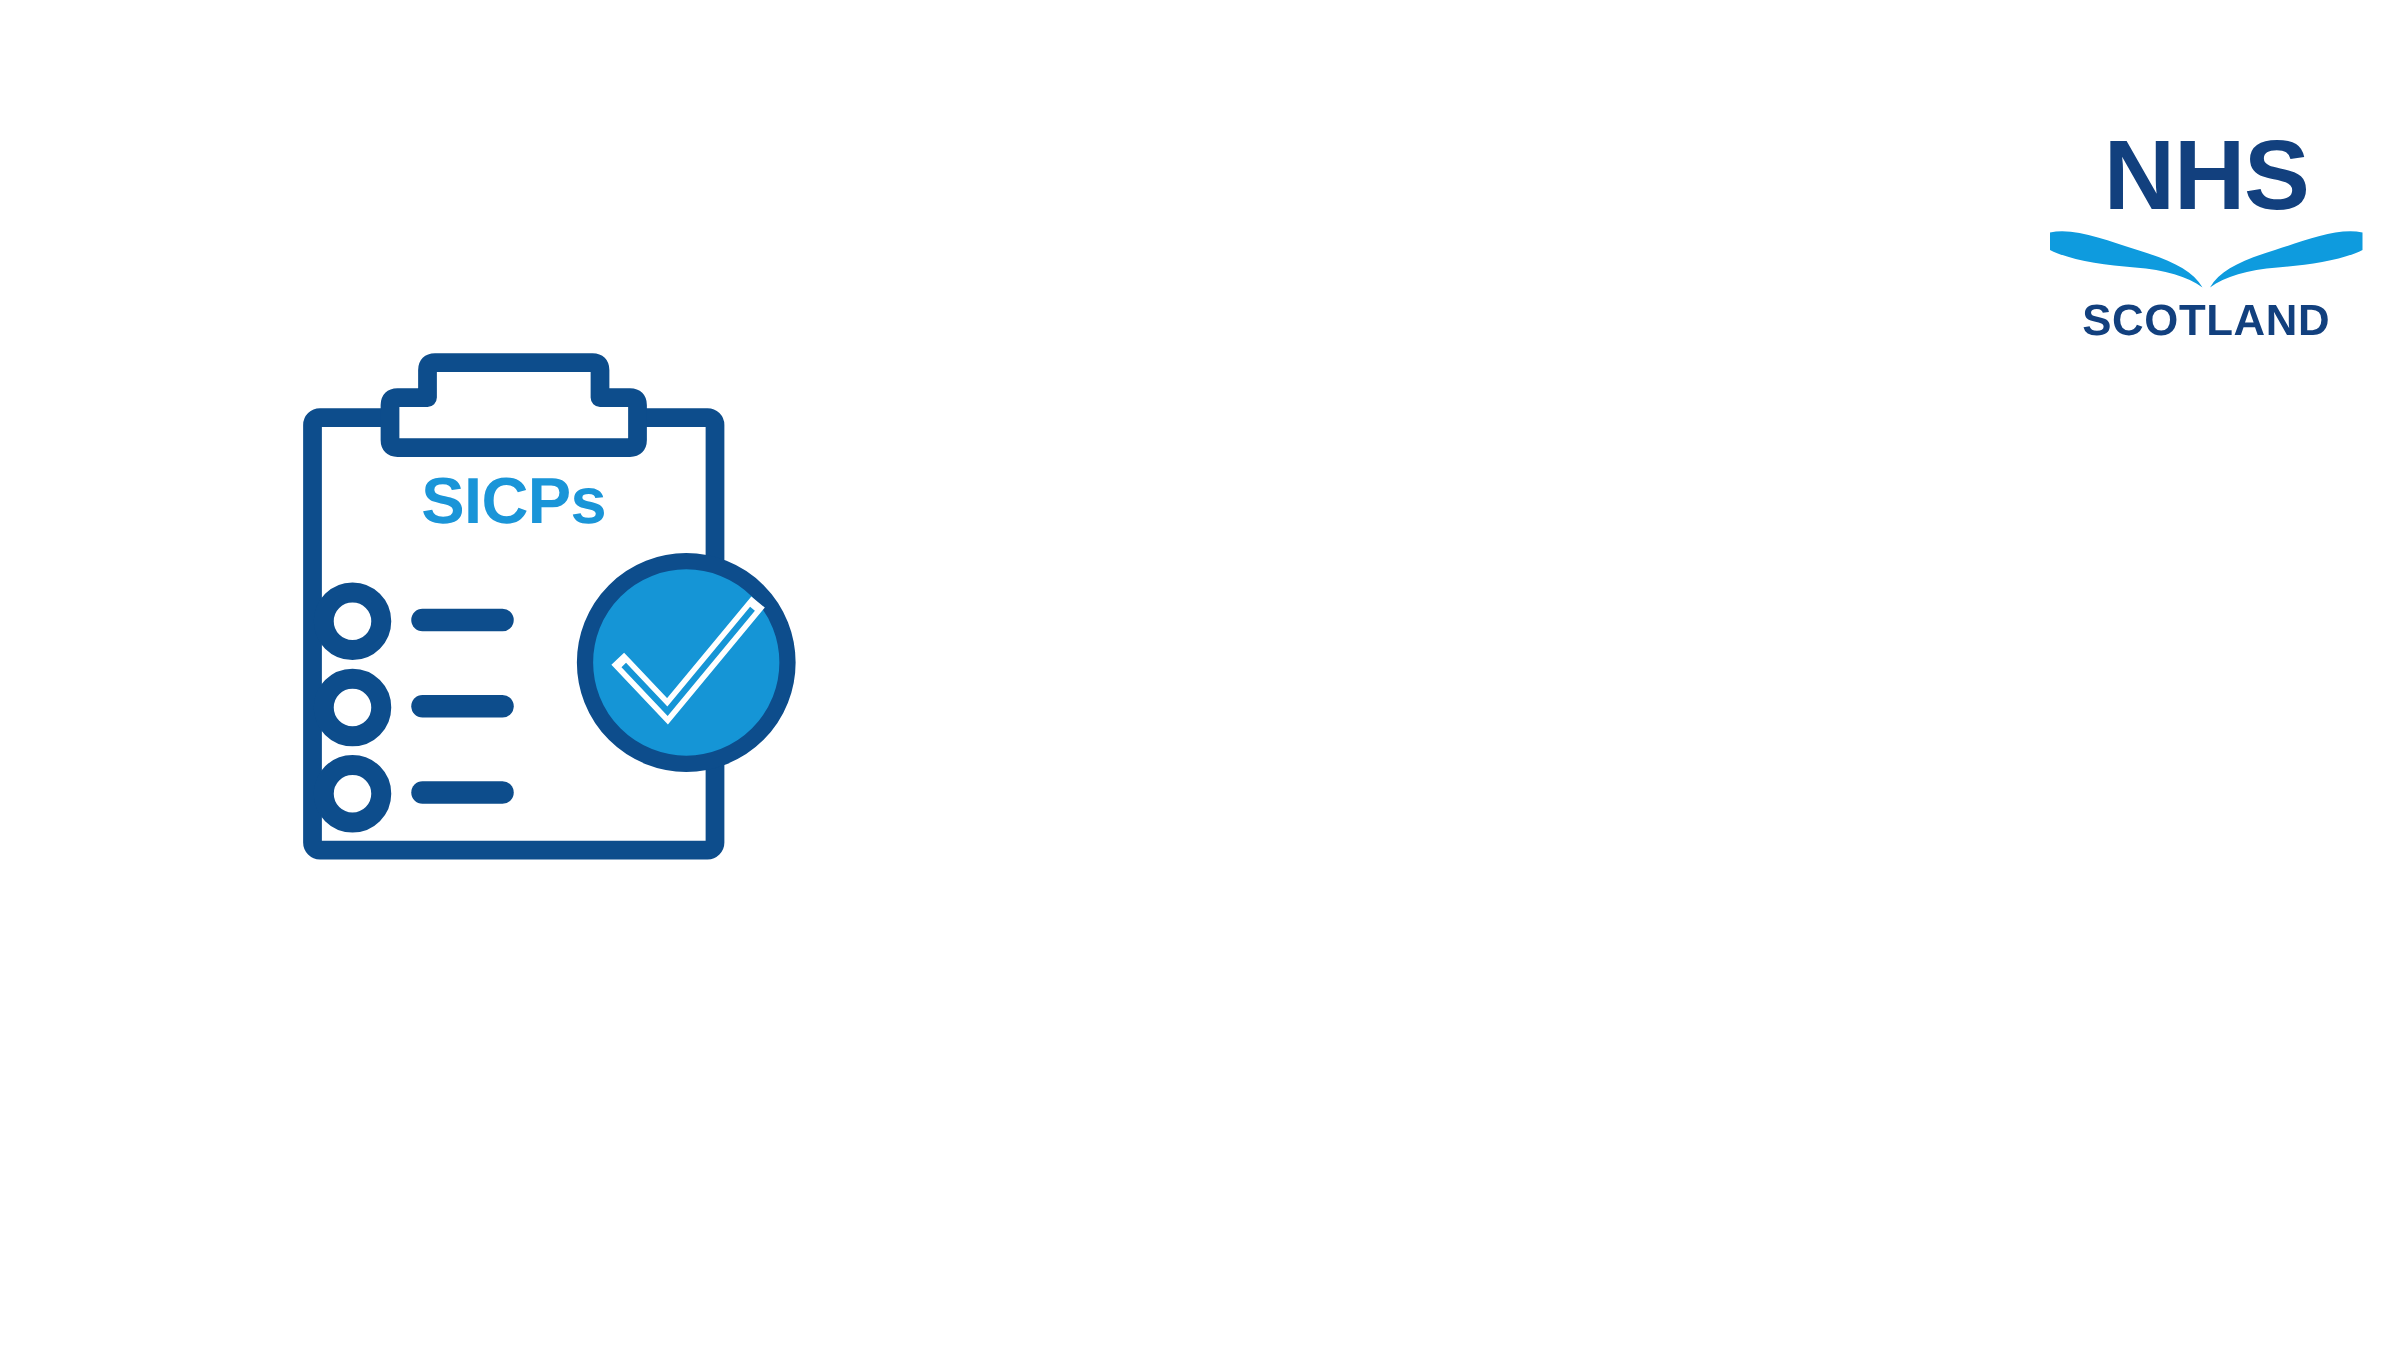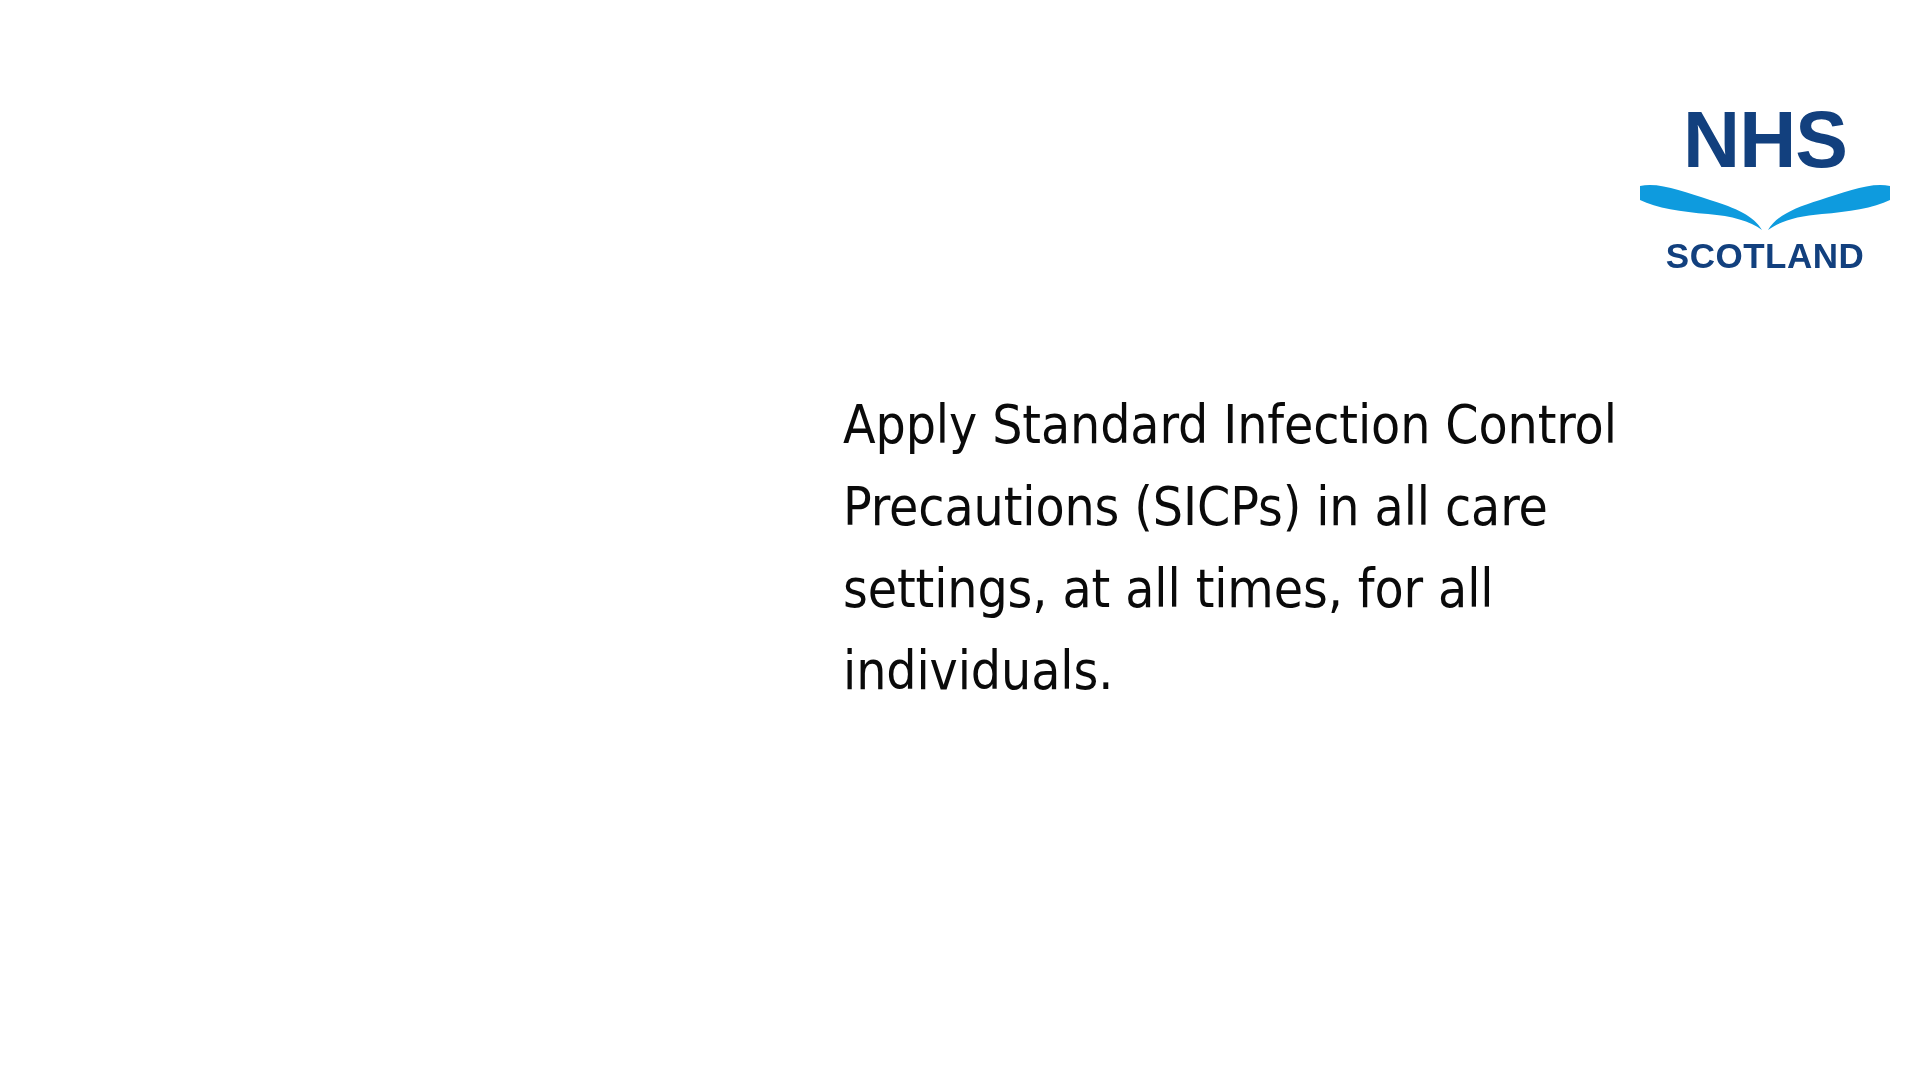--- a/index.html
+++ b/index.html
@@ -87,16 +87,60 @@
                  C 158 118, 140 126, 132 140
                  C 144 131, 162 126, 186 124
                  C 212 122, 238 118, 254 110
                  Z" fill="#0E9BDE"></path>
       </g>
 
       <text x="129" y="178" text-anchor="middle" font-family="'Liberation Sans','DejaVu Sans',sans-serif" font-size="35" font-weight="700" letter-spacing="0.5" fill="#12407E">SCOTLAND</text>
     </svg>
   </div>
 
+  <div id="clipboard-illustration">
+    <svg viewBox="0 0 430 418" xmlns="http://www.w3.org/2000/svg">
 
-  <div id="body-copy">Apply Standard Infection Control Precautions (SICPs) in all care settings, at all times, for all individuals.</div>
+      <rect x="26" y="56" width="322" height="346" rx="6" ry="6" fill="#ffffff" stroke="#0D4D8C" stroke-width="15"></rect>
+
+      <path d="M 88 74
+               L 88 46
+               Q 88 40 94 40
+               L 118 40
+               L 118 18
+               Q 118 12 124 12
+               L 250 12
+               Q 256 12 256 18
+               L 256 40
+               L 280 40
+               Q 286 40 286 46
+               L 286 74
+               Q 286 80 280 80
+               L 94 80
+               Q 88 80 88 74 Z" fill="#ffffff" stroke="#0D4D8C" stroke-width="15" stroke-linejoin="round"></path>
+
+      <text x="187" y="140" text-anchor="middle" font-family="'Liberation Sans','DejaVu Sans',sans-serif" font-size="52" font-weight="700" letter-spacing="-0.5" fill="#1A95D8">SICPs</text>
+
+      <g>
+        <circle cx="58" cy="219" r="23" fill="none" stroke="#0D4D8C" stroke-width="16"></circle>
+        <rect x="105" y="209" width="82" height="18" rx="9" fill="#0D4D8C"></rect>
+      </g>
+
+      <g>
+        <circle cx="58" cy="288" r="23" fill="none" stroke="#0D4D8C" stroke-width="16"></circle>
+        <rect x="105" y="278" width="82" height="18" rx="9" fill="#0D4D8C"></rect>
+      </g>
+
+      <g>
+        <circle cx="58" cy="357" r="23" fill="none" stroke="#0D4D8C" stroke-width="16"></circle>
+        <rect x="105" y="347" width="82" height="18" rx="9" fill="#0D4D8C"></rect>
+      </g>
+
+      <g>
+        <circle cx="325" cy="252" r="81" fill="#1595D6" stroke="#0D4D8C" stroke-width="13"></circle>
+        <path d="M 275 254 L 310 291 L 378 209" fill="none" stroke="#ffffff" stroke-width="14" stroke-linecap="square" stroke-linejoin="miter"></path>
+        <path d="M 275 254 L 310 291 L 378 209" fill="none" stroke="#1595D6" stroke-width="5" stroke-linecap="butt" stroke-linejoin="miter"></path>
+      </g>
+    </svg>
+  </div>
+
 
 </div>
 
 </body></html>

